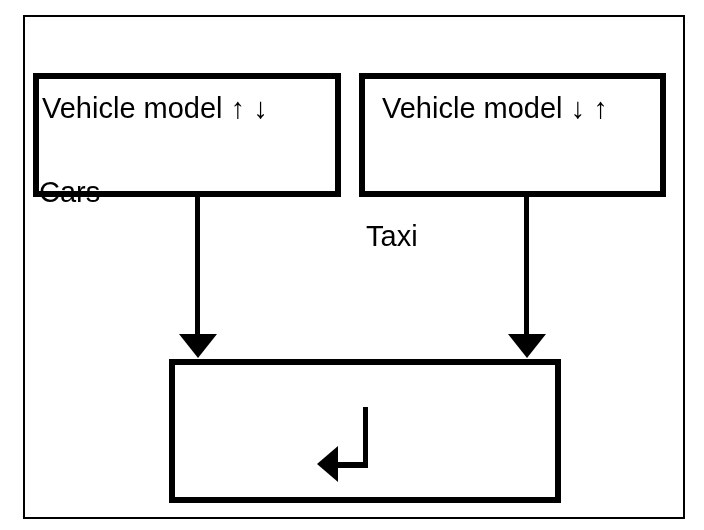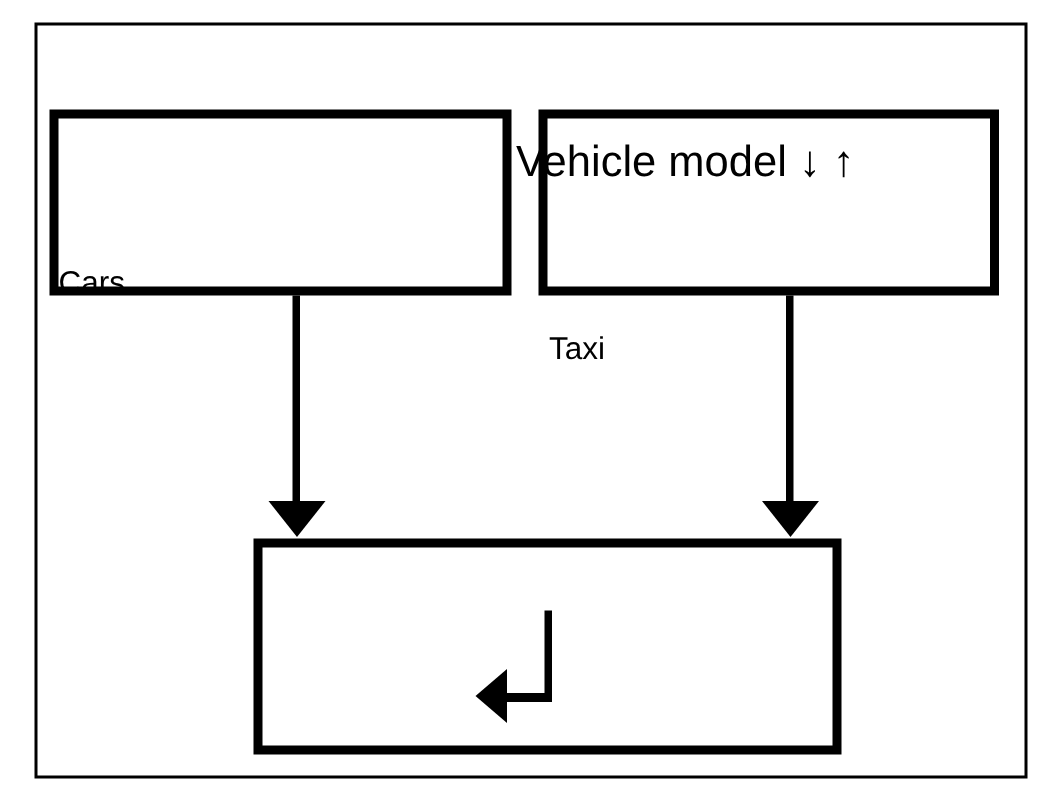--- a/index.html
+++ b/index.html
@@ -33,24 +33,24 @@
   #box-left  { left: 33px;  top: 73px; width: 308px; height: 124px; }
   #box-right { left: 359px; top: 73px; width: 307px; height: 124px; }
   #box-merge { left: 169px; top: 359px; width: 392px; height: 144px; }
   .box-title {
     position: absolute;
     font-size: 29px;
     line-height: 1;
     white-space: nowrap;
   }
   #title-left  { left: 42px;  top: 94px; }
-  #title-right { left: 344px; top: 94px; text-align: right; }
+  #title-right { left: 382px; top: 94px; text-align: right; }
   .box-label {
     position: absolute;
-    font-size: 21px;
+    font-size: 29px;
     line-height: 1;
     white-space: nowrap;
   }
   #label-cars { left: 39px;  top: 178px; }
   #label-taxi { left: 366px; top: 178px; margin-top: 44px; }
   .stem {
     position: absolute;
     width: 5px;
     background: #000000;
   }
@@ -97,20 +97,21 @@
 </head>
 <body>
 
 <div id="canvas">
 
   <div class="outer-frame"></div>
 
   <div class="node-box" id="box-left"></div>
   <div class="node-box" id="box-right"></div>
 
+  <div class="box-title" id="title-left">Vehicle model ↑ ↓</div>
   <div class="box-title" id="title-right">Vehicle model ↓ ↑</div>
 
   <div class="box-label" id="label-cars">Cars</div>
   <div class="box-label" id="label-taxi">Taxi</div>
 
   <div class="stem" id="stem-left"></div>
   <div class="arrowhead-down" id="head-left"></div>
 
   <div class="stem" id="stem-right"></div>
   <div class="arrowhead-down" id="head-right"></div>

